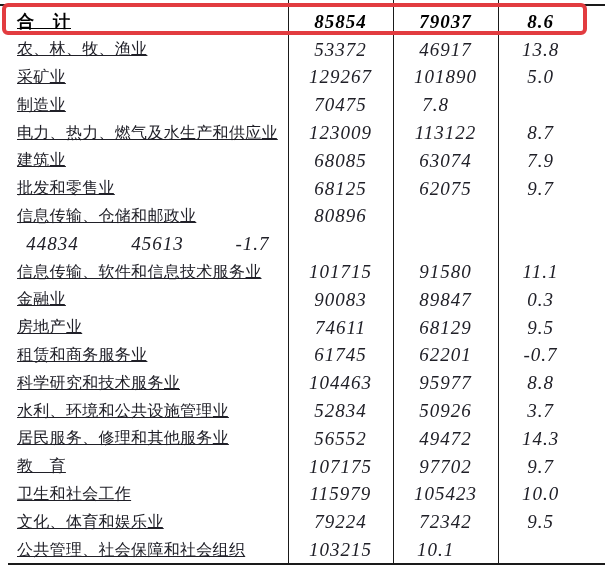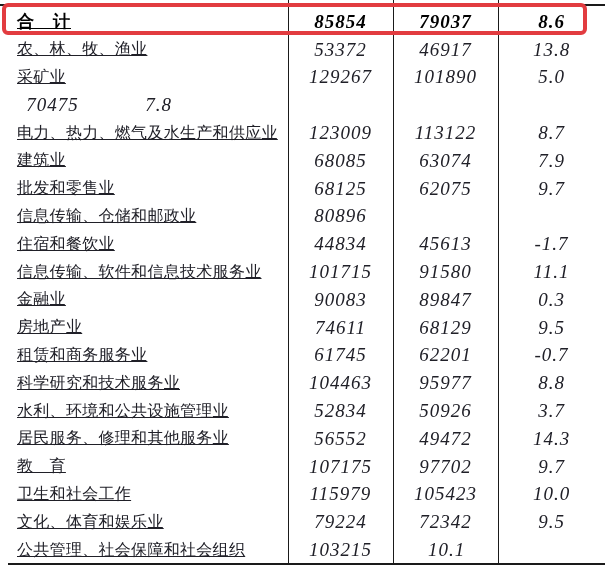--- a/index.html
+++ b/index.html
@@ -12,21 +12,21 @@
   .v1 { left:288px; } .v2 { left:393px; } .v3 { left:498px; }
   .topline { position:absolute; left:0; top:4px; width:605px; height:2px; background:var(--grid,#1a1a1a); }
   .bottomline { position:absolute; left:8px; top:563px; width:597px; height:2px; background:var(--grid,#1a1a1a); }
 
   
   .rows { position:absolute; left:0; top:8px; width:605px; }
   .row { display:flex; height:27.8px; align-items:center; }
   .cell { overflow:hidden; white-space:nowrap; }
   .label { width:288px; padding-left:17px; font-size:16px; letter-spacing:0.3px;text-decoration:underline; }
   .num { text-align:center; font-size:19px; letter-spacing:1px;font-style:italic; }
-  .n1 { width:105px; } .n2 { width:105px; } .n3 { width:107px; }
+  .n1 { width:105px; } .n2 { width:105px; } .n3 { width:85px; }
   .row.total .cell { font-weight:bold; color:#000; }
   .row.total .label { font-size:17px; letter-spacing:1px; }
 
   
   .hbox { position:absolute; left:2px; top:3px; width:585px; height:32px;
           border:4px solid var(--accent,#e23c40); border-radius:6px;
           background:transparent; z-index:5; }
 </style>
 </head>
 <body>
@@ -51,20 +51,21 @@
     <div class="cell num n2">46917</div>
     <div class="cell num n3">13.8</div>
   </div>
       <div class="row">
     <div class="cell label">采矿业</div>
     <div class="cell num n1">129267</div>
     <div class="cell num n2">101890</div>
     <div class="cell num n3">5.0</div>
   </div>
       <div class="row">
+    <div class="cell label">制造业</div>
     <div class="cell num n2">70475</div>
     <div class="cell num n3">7.8</div>
   </div>
       <div class="row">
     <div class="cell label">电力、热力、燃气及水生产和供应业</div>
     <div class="cell num n1">123009</div>
     <div class="cell num n2">113122</div>
     <div class="cell num n3">8.7</div>
   </div>
       <div class="row">
@@ -77,21 +78,20 @@
     <div class="cell label">批发和零售业</div>
     <div class="cell num n1">68125</div>
     <div class="cell num n2">62075</div>
     <div class="cell num n3">9.7</div>
   </div>
       <div class="row">
     <div class="cell label">信息传输、仓储和邮政业</div>
     <div class="cell num n2">80896</div>
   </div>
       <div class="row">
-    <div class="cell label">住宿和餐饮业</div>
     <div class="cell num n1">44834</div>
     <div class="cell num n2">45613</div>
     <div class="cell num n3">-1.7</div>
   </div>
       <div class="row">
     <div class="cell label">信息传输、软件和信息技术服务业</div>
     <div class="cell num n1">101715</div>
     <div class="cell num n2">91580</div>
     <div class="cell num n3">11.1</div>
   </div>

